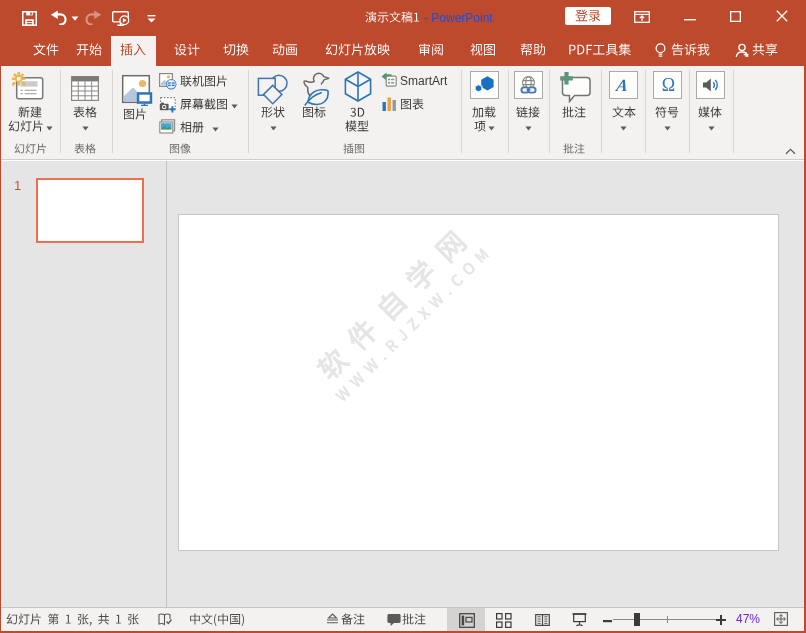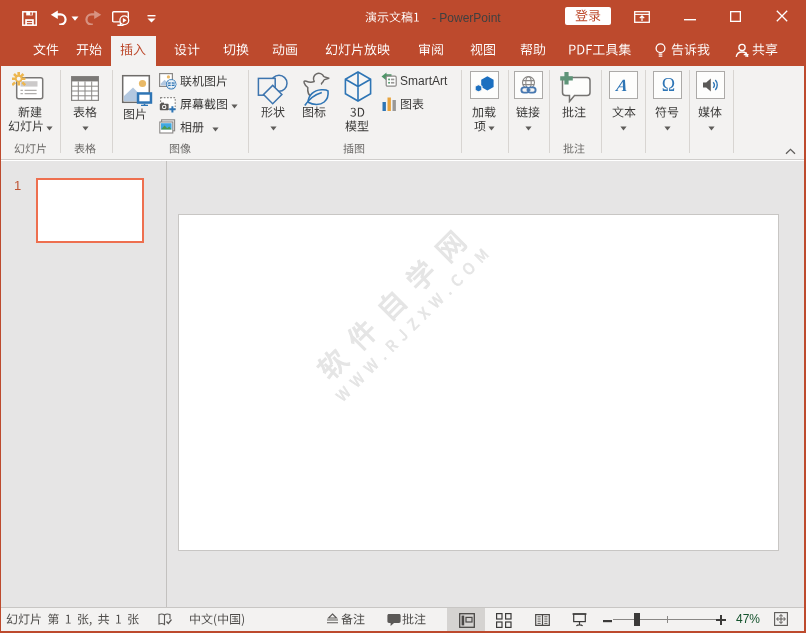--- a/index.html
+++ b/index.html
@@ -38,21 +38,21 @@
         <path d="M0.5 3.4 L8.5 3.4 L4.5 7.6Z" fill="white"></path>
       </svg></div>
 <div style="position:absolute;left:365px;top:9px;height:18px;display:flex;align-items:center;line-height:0">
       <svg width="55" height="14" viewBox="0 0 55 14" fill="#FFFFFF">
         <path transform="translate(0.0,10.6) scale(0.012000,-0.012000)" d="M672 62C745 23 840 -37 887 -74L944 -27C894 11 799 67 727 103ZM487 95C432 50 341 8 260 -19C277 -32 304 -60 316 -75C396 -41 495 14 558 67ZM95 772C147 745 216 704 250 678L295 738C259 764 190 802 139 826ZM36 501C87 476 155 438 190 413L232 475C197 498 128 534 78 556ZM65 -10 132 -56C179 36 234 159 276 264L217 309C172 197 110 68 65 -10ZM536 829C550 804 565 772 575 745H309V582H378V681H857V582H929V745H659C648 775 629 815 610 845ZM410 255H576V170H410ZM648 255H820V170H648ZM410 396H576V311H410ZM648 396H820V311H648ZM380 591V529H576V454H343V111H890V454H648V529H850V591Z"></path>
         <path transform="translate(12.0,10.6) scale(0.012000,-0.012000)" d="M234 351C191 238 117 127 35 56C54 46 88 24 104 11C183 88 262 207 311 330ZM684 320C756 224 832 94 859 10L934 44C904 129 826 255 753 349ZM149 766V692H853V766ZM60 523V449H461V19C461 3 455 -1 437 -2C418 -3 352 -3 284 0C296 -23 308 -56 311 -79C400 -79 459 -78 494 -66C530 -53 542 -31 542 18V449H941V523Z"></path>
         <path transform="translate(24.0,10.6) scale(0.012000,-0.012000)" d="M423 823C453 774 485 707 497 666L580 693C566 734 531 799 501 847ZM50 664V590H206C265 438 344 307 447 200C337 108 202 40 36 -7C51 -25 75 -60 83 -78C250 -24 389 48 502 146C615 46 751 -28 915 -73C928 -52 950 -20 967 -4C807 36 671 107 560 201C661 304 738 432 796 590H954V664ZM504 253C410 348 336 462 284 590H711C661 455 592 344 504 253Z"></path>
         <path transform="translate(36.0,10.6) scale(0.012000,-0.012000)" d="M520 561H805V469H520ZM453 616V414H875V616ZM585 181H743V85H585ZM528 235V31H802V235ZM334 827C267 797 151 771 51 754C60 737 70 711 72 695C111 700 152 707 193 715V553H51V482H182C146 369 83 240 26 169C38 151 58 119 66 98C111 158 157 252 193 350V-82H264V379C292 340 325 291 337 265L383 326C365 348 290 432 264 457V482H396V553H264V730C307 741 348 753 382 766ZM589 826C604 799 618 766 629 736H381V672H954V736H708C697 769 677 812 659 845ZM391 357V-80H459V293H870V-9C870 -19 866 -22 856 -22C847 -22 814 -22 778 -21C787 -38 796 -63 798 -80C853 -81 888 -80 910 -69C933 -60 938 -42 938 -9V357Z"></path>
         <path transform="translate(48.0,10.6) scale(0.012000,-0.012000)" d="M88 0H490V76H343V733H273C233 710 186 693 121 681V623H252V76H88Z"></path>
       </svg>
-      <span style="font:12px 'Liberation Sans',sans-serif;color:#404040;line-height:18px;margin-left:12px">- PowerPoint</span>
+      <span style="font:12px 'Liberation Sans',sans-serif;color:#1d4ed8;line-height:18px;margin-left:4px">- PowerPoint</span>
     </div>
 <div style="position:absolute;left:565px;top:7px;width:46px;height:18px;background:#fff;border-radius:2px;display:flex;align-items:center;justify-content:center;line-height:0">
       <svg width="26" height="15" viewBox="0 0 26 15" fill="#BD4A2D">
         <path transform="translate(0.0,11.4) scale(0.013000,-0.013000)" d="M283 352H700V226H283ZM208 415V164H780V415ZM880 714C845 677 788 629 739 592C715 616 692 641 671 668C720 702 778 748 825 791L767 832C735 796 683 749 637 714C609 753 586 795 567 838L502 816C543 723 600 635 669 561H337C394 624 443 698 474 780L425 805L411 802H101V739H376C350 689 315 642 275 599C243 633 189 672 143 698L102 657C147 629 198 588 230 555C167 498 95 451 26 422C41 408 62 382 72 365C158 406 247 467 322 545V497H682V547C752 474 834 414 921 374C933 394 955 423 973 437C905 464 841 504 783 552C833 587 890 632 936 674ZM651 158C635 114 605 52 579 9H346L408 31C398 65 373 118 347 156L279 134C303 96 327 43 336 9H60V-56H941V9H656C678 47 702 94 724 138Z"></path>
         <path transform="translate(13.0,11.4) scale(0.013000,-0.013000)" d="M134 317C199 281 278 224 316 186L369 238C329 276 248 329 185 363ZM134 784V715H740L736 623H164V554H732L726 462H67V395H461V212C316 152 165 91 68 54L108 -13C206 29 337 85 461 140V2C461 -12 456 -16 440 -17C424 -18 368 -18 309 -16C319 -35 331 -63 335 -82C413 -82 464 -82 495 -71C527 -60 537 -42 537 1V236C623 106 748 9 904 -40C914 -20 937 9 953 25C845 54 751 107 675 177C739 216 814 272 874 323L810 370C765 325 691 266 629 224C592 266 561 314 537 365V395H940V462H804C813 565 820 688 822 784L763 788L750 784Z"></path>
       </svg>
     </div>
 <div style="position:absolute;left:634px;top:11px;line-height:0"><svg width="16" height="12" viewBox="0 0 16 12" fill="none">
         <rect x="0.7" y="0.7" width="14.6" height="10.6" stroke="white" stroke-width="1.3"></rect>
         <path d="M0.7 3.4 L15.3 3.4" stroke="white" stroke-width="1.1"></path>
@@ -501,20 +501,20 @@
       </svg></div>
 <div style="position:absolute;left:603px;top:618px;line-height:0"><svg width="9" height="3" viewBox="0 0 9 3">
         <rect width="9" height="2.2" fill="#3B3A39"></rect>
       </svg></div>
 <div style="position:absolute;left:613px;top:619px;width:110px;height:1px;background:#8A8886"></div>
 <div style="position:absolute;left:667px;top:616px;width:1px;height:7px;background:#8A8886"></div>
 <div style="position:absolute;left:634px;top:613px;width:6px;height:13px;background:#3B3A39"></div>
 <div style="position:absolute;left:716px;top:615px;line-height:0"><svg width="10" height="10" viewBox="0 0 10 10">
         <path d="M4 0 H6 V4 H10 V6 H6 V10 H4 V6 H0 V4 H4 Z" fill="#3B3A39"></path>
       </svg></div>
-<div style="position:absolute;left:734px;top:612px;width:28px;text-align:center;font:12px 'Liberation Sans',sans-serif;color:#14532d">47%</div>
+<div style="position:absolute;left:734px;top:612px;width:28px;text-align:center;font:12px 'Liberation Sans',sans-serif;color:#6d28d9">47%</div>
 <div style="position:absolute;left:774px;top:612px;line-height:0"><svg width="14" height="14" viewBox="0 0 14 14" fill="none">
         <rect x="0.6" y="0.6" width="12.8" height="12.8" stroke="#5B5957" stroke-width="1.1"></rect>
         <path d="M7 3 L7 11 M3 7 L11 7 M5.2 4.2 L7 2.6 L8.8 4.2 M5.2 9.8 L7 11.4 L8.8 9.8 M4.2 5.2 L2.6 7 L4.2 8.8 M9.8 5.2 L11.4 7 L9.8 8.8" stroke="#5B5957" stroke-width="1"></path>
       </svg></div>
 <div style="position:absolute;left:0;top:631px;width:806px;height:2px;background:#BD4A2D"></div>
 <div style="position:absolute;left:0;top:36px;width:1px;height:595px;background:#BD4A2D"></div>
 <div style="position:absolute;left:804px;top:36px;width:2px;height:595px;background:#BD4A2D"></div>
 </div>
 </body></html>

